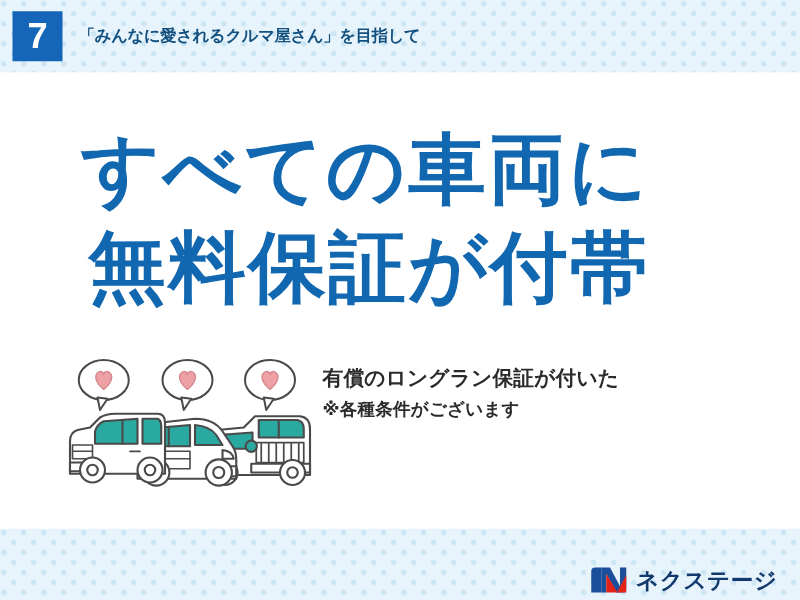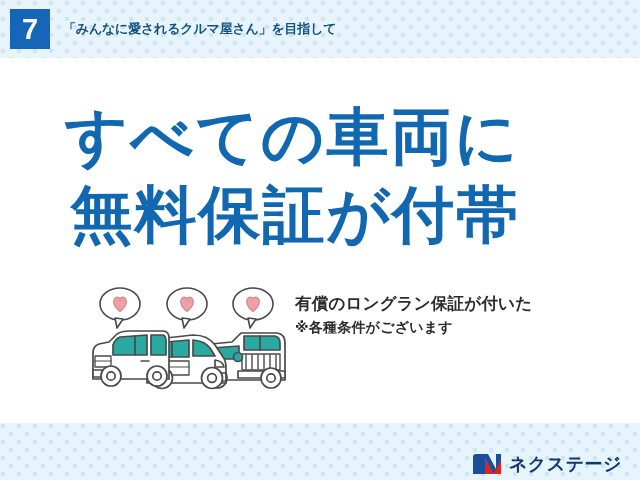--- a/index.html
+++ b/index.html
@@ -93,21 +93,20 @@
     font-size: 62px;
   }
 
   
   #info-row {
     position: absolute;
     left: 0;
     top: 225px;
     width: 532px;
     height: 115px;
-    margin-left: 37px;
   }
 
   #cars-illustration {
     position: absolute;
     left: 52px;
     top: 0;
     width: 200px;
     height: 112px;
   }
 

